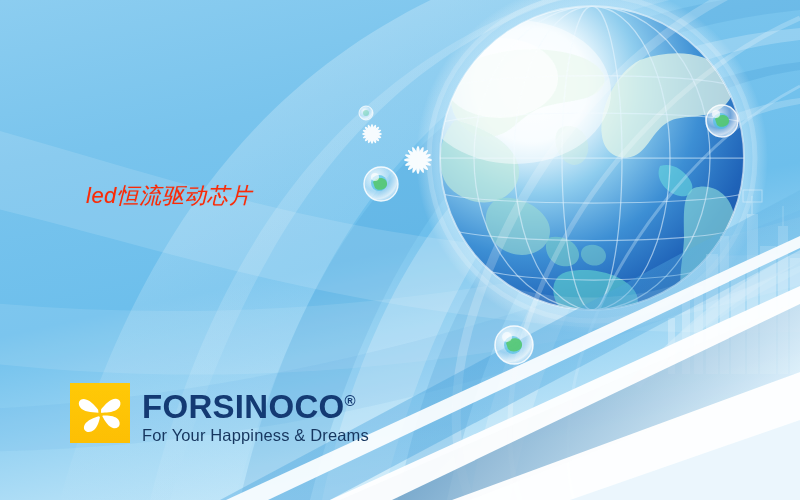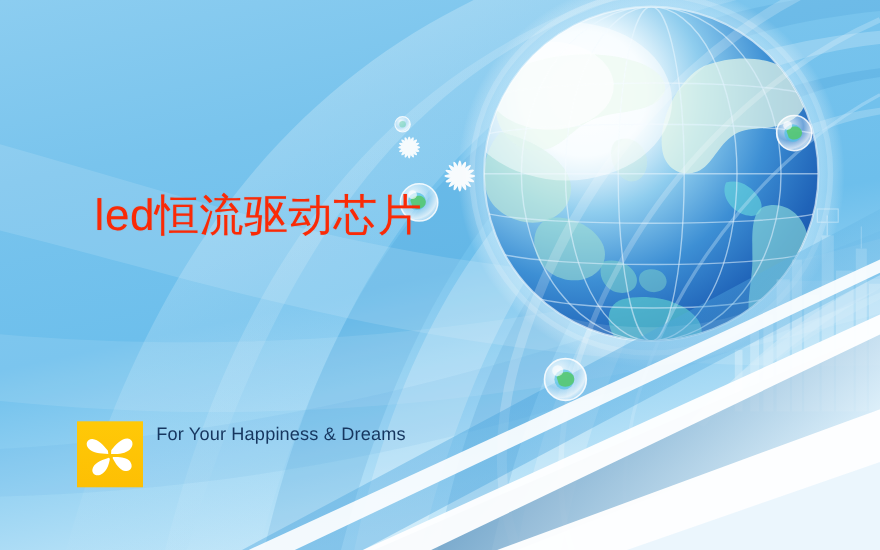--- a/index.html
+++ b/index.html
@@ -23,26 +23,27 @@
     display: block;
   }
 
   
   .headline {
     position: absolute;
     left: 86px;
     top: 166px;
     width: 420px;
     color: #fa2a06;
-    font-size: 40px;
+    font-size: 22px;
     line-height: 60px;
     letter-spacing: 0.5px;
     text-shadow: 0 0 1px rgba(250,42,6,0.35);
     white-space: nowrap;
     pointer-events: none;
+    font-style: italic;
   }
   .headline .l2 {
     display: block;
     padding-left: 14px;
     margin-top: 3px;
   }
 
   
   .logo-block {
     position: absolute;
@@ -339,17 +340,18 @@
       <svg viewBox="0 0 60 60" width="60" height="60">
         <g fill="#ffffff">
           <path d="M 28.5 26.5 C 25 21.5 21 15.5 15.5 14.5 C 10.5 13.8 8.5 18.5 11 22.5 C 13.8 27 21 28.5 28.5 29.5 Z" transform="rotate(-6 30 30)"></path>
           <path d="M 31.5 26.5 C 36 21.8 42.5 16.5 47.5 17.5 C 52.5 18.6 52.5 24.5 48.5 27.5 C 44 31 36.5 30.5 31 29.8 Z" transform="rotate(-6 30 30)"></path>
           <path d="M 28.5 33 C 24 34 16.5 35.5 13.5 40 C 10.5 44.8 14.5 48.8 19.5 47.5 C 25 46 28 39.5 29.5 34 Z" transform="rotate(-6 30 30)"></path>
           <path d="M 32 33.5 C 34 38.5 36.8 45 42 46.5 C 47.5 48 50 43 47.5 38.5 C 45 34.2 37.5 33 32.5 32.8 Z" transform="rotate(-6 30 30)"></path>
         </g>
       </svg>
     </div>
     <div class="logo-words">
+      <div class="logo-name"><span>FORSINOCO</span><span class="reg">®</span></div>
       <div class="logo-tag">For Your Happiness &amp; Dreams</div>
     </div>
   </div>
 
 </div>
 
 </body></html>

